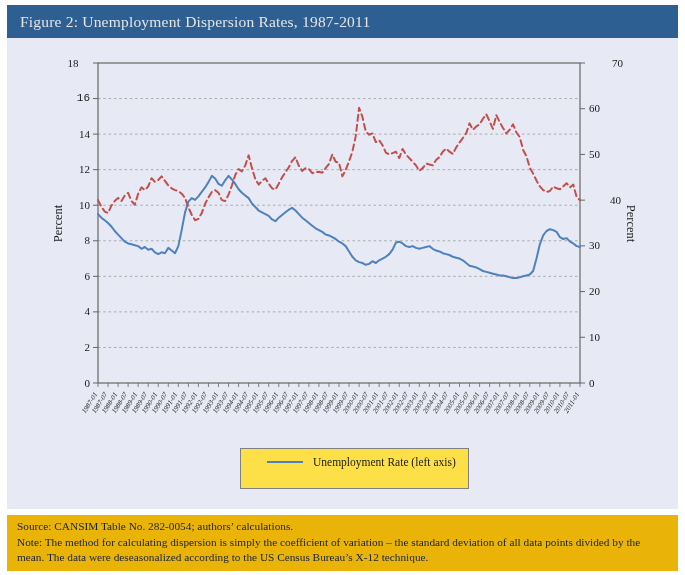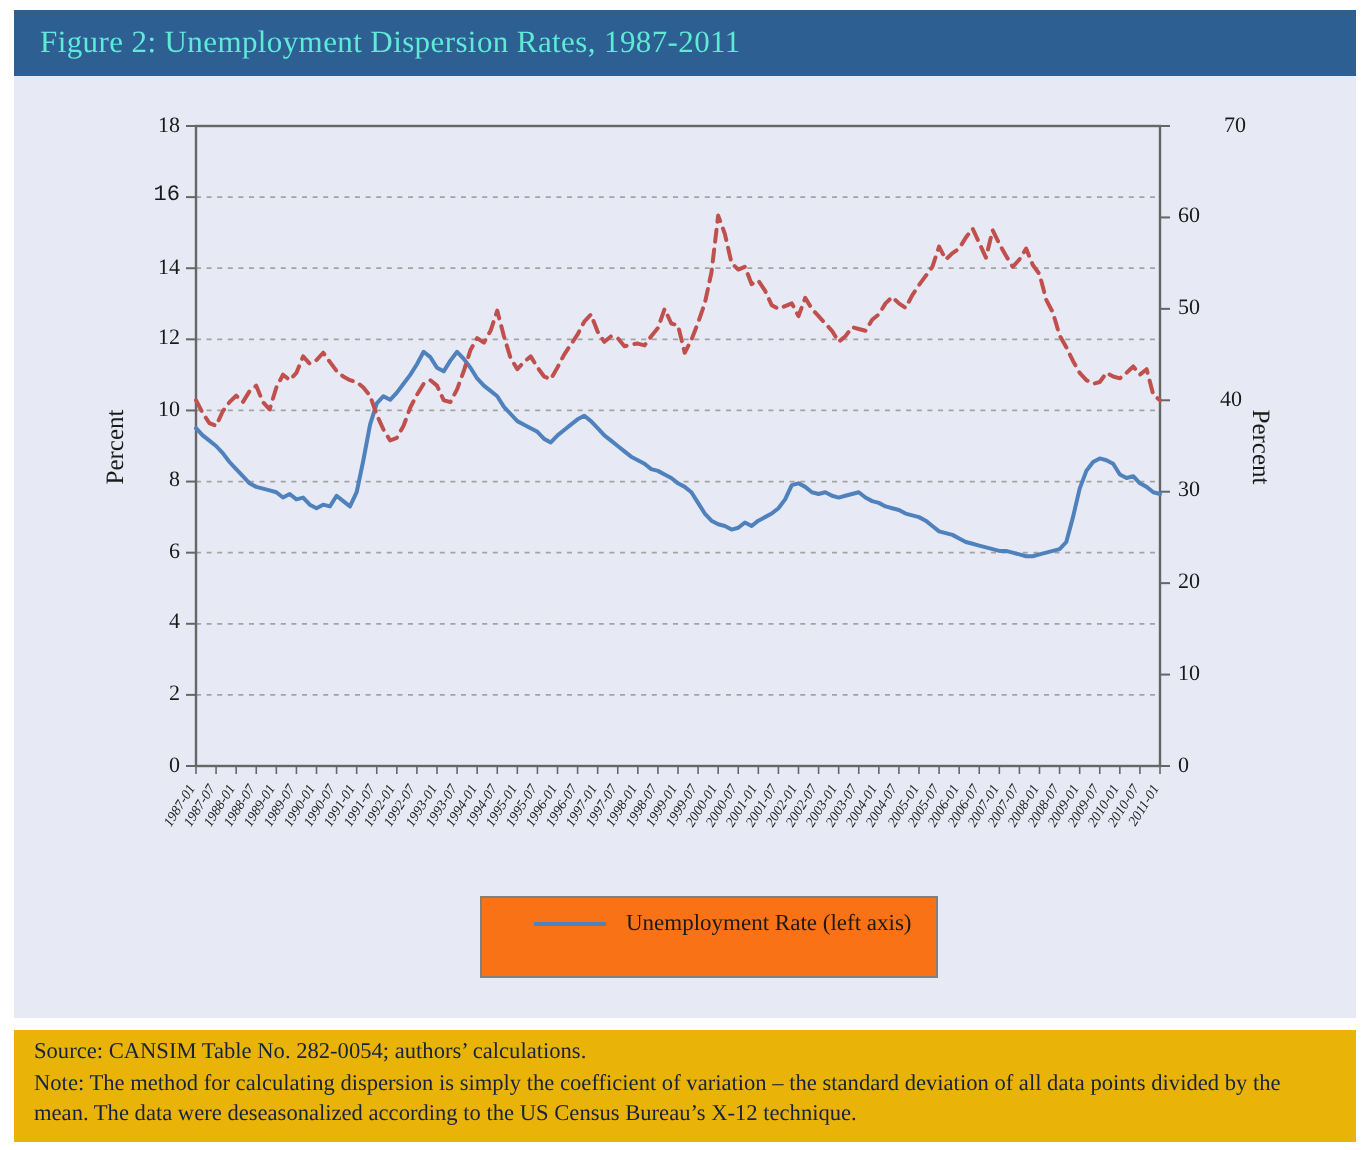--- a/index.html
+++ b/index.html
@@ -40,21 +40,21 @@
     position:absolute;left:7px;top:515px;width:671px;height:56px;
     background:#92a5cd;color:#15233f;font-size:11.3px;line-height:15.5px;
     padding:4px 10px;box-sizing:border-box;
   }
 </style>
 </head>
 <body>
 
 <div id="figure">
 
-  <div id="title-bar" style="background: rgb(45, 95, 147); color: #5eead4;">
+  <div id="title-bar" style="background: rgb(45, 95, 147); color: #e5e5e5;">
     <span>Figure 2: Unemployment Dispersion Rates, 1987-2011</span>
   </div>
 
   <div id="body-area" style="background: rgb(231, 234, 244);"></div>
 
   <svg id="plot-svg" viewBox="0 0 482 320" preserveAspectRatio="none">
       <line x1="0" y1="284.44444444444446" x2="482" y2="284.44444444444446" stroke="#a3a3a3" stroke-width="0.9" stroke-dasharray="2.5 2.8"></line>
       <line x1="0" y1="248.88888888888889" x2="482" y2="248.88888888888889" stroke="#a3a3a3" stroke-width="0.9" stroke-dasharray="2.5 2.8"></line>
       <line x1="0" y1="213.33333333333334" x2="482" y2="213.33333333333334" stroke="#a3a3a3" stroke-width="0.9" stroke-dasharray="2.5 2.8"></line>
       <line x1="0" y1="177.77777777777777" x2="482" y2="177.77777777777777" stroke="#a3a3a3" stroke-width="0.9" stroke-dasharray="2.5 2.8"></line>
@@ -137,21 +137,21 @@
   <div id="y-ticks-left">
       <div class="tick-label-y left" style="left: 56px; top: 376.5px; position: absolute;">0</div>
       <div class="tick-label-y left" style="left: 56px; top: 340.944px; position: absolute;">2</div>
       <div class="tick-label-y left" style="left: 56px; top: 305.389px; position: absolute;">4</div>
       <div class="tick-label-y left" style="left: 56px; top: 269.833px; position: absolute;">6</div>
       <div class="tick-label-y left" style="left: 56px; top: 234.278px; position: absolute;">8</div>
       <div class="tick-label-y left" style="left: 56px; top: 198.722px; position: absolute;">10</div>
       <div class="tick-label-y left" style="left: 56px; top: 163.167px; position: absolute;">12</div>
       <div class="tick-label-y left" style="left: 56px; top: 127.611px; position: absolute;">14</div>
       <div class="tick-label-y left" style="left: 56px; top: 92.0556px; position: absolute; font-family: Liberation Mono, monospace;">16</div>
-      <div class="tick-label-y left" style="left: 56px; top: 56.5px; position: absolute;">18</div>
+      <div class="tick-label-y left" style="left: 56px; top: 56.5px; position: absolute; text-align: center;">18</div>
     </div>
   <div id="y-ticks-right">
       <div class="tick-label-y right" style="left: 589px; top: 376.5px; position: absolute;">0</div>
       <div class="tick-label-y right" style="left: 589px; top: 330.786px; position: absolute;">10</div>
       <div class="tick-label-y right" style="left: 589px; top: 285.071px; position: absolute;">20</div>
       <div class="tick-label-y right" style="left: 589px; top: 239.357px; position: absolute;">30</div>
       <div class="tick-label-y right" style="left: 589px; top: 193.643px; position: absolute; margin-left: 21px;">40</div>
       <div class="tick-label-y right" style="left: 589px; top: 147.929px; position: absolute;">50</div>
       <div class="tick-label-y right" style="left: 589px; top: 102.214px; position: absolute;">60</div>
       <div class="tick-label-y right" style="left: 589px; top: 56.5px; position: absolute; text-align: right;">70</div>
@@ -204,21 +204,21 @@
       <div class="tick-label-x" style="left: 477.833px; top: 389px; position: absolute;">2009-01</div>
       <div class="tick-label-x" style="left: 487.875px; top: 389px; position: absolute;">2009-07</div>
       <div class="tick-label-x" style="left: 497.917px; top: 389px; position: absolute;">2010-01</div>
       <div class="tick-label-x" style="left: 507.958px; top: 389px; position: absolute;">2010-07</div>
       <div class="tick-label-x" style="left: 518px; top: 389px; position: absolute;">2011-01</div>
     </div>
 
   <div id="ylabel-left" class="axis-title-y">Percent</div>
   <div id="ylabel-right" class="axis-title-y">Percent</div>
 
-  <div id="legend" style="background: #f97316; border-color: rgb(128, 128, 128);">
+  <div id="legend" style="background: #fde047; border-color: rgb(128, 128, 128);">
     <div class="legend-row">
       <div id="swatch-unemployment" class="legend-swatch" style="border-top-color: rgb(79, 129, 189);"></div>
       <div class="legend-label">Unemployment Rate (left axis)</div>
     </div>
   </div>
 
   <div id="footer-bar" style="background: #eab308; color: rgb(21, 35, 63);">
     <div>Source: CANSIM Table No. 282-0054; authors’ calculations.</div>
     <div>Note: The method for calculating dispersion is simply the coefficient of variation – the standard deviation of all data points divided by the mean. The data were deseasonalized according to the US Census Bureau’s X-12 technique.</div>
   </div>

